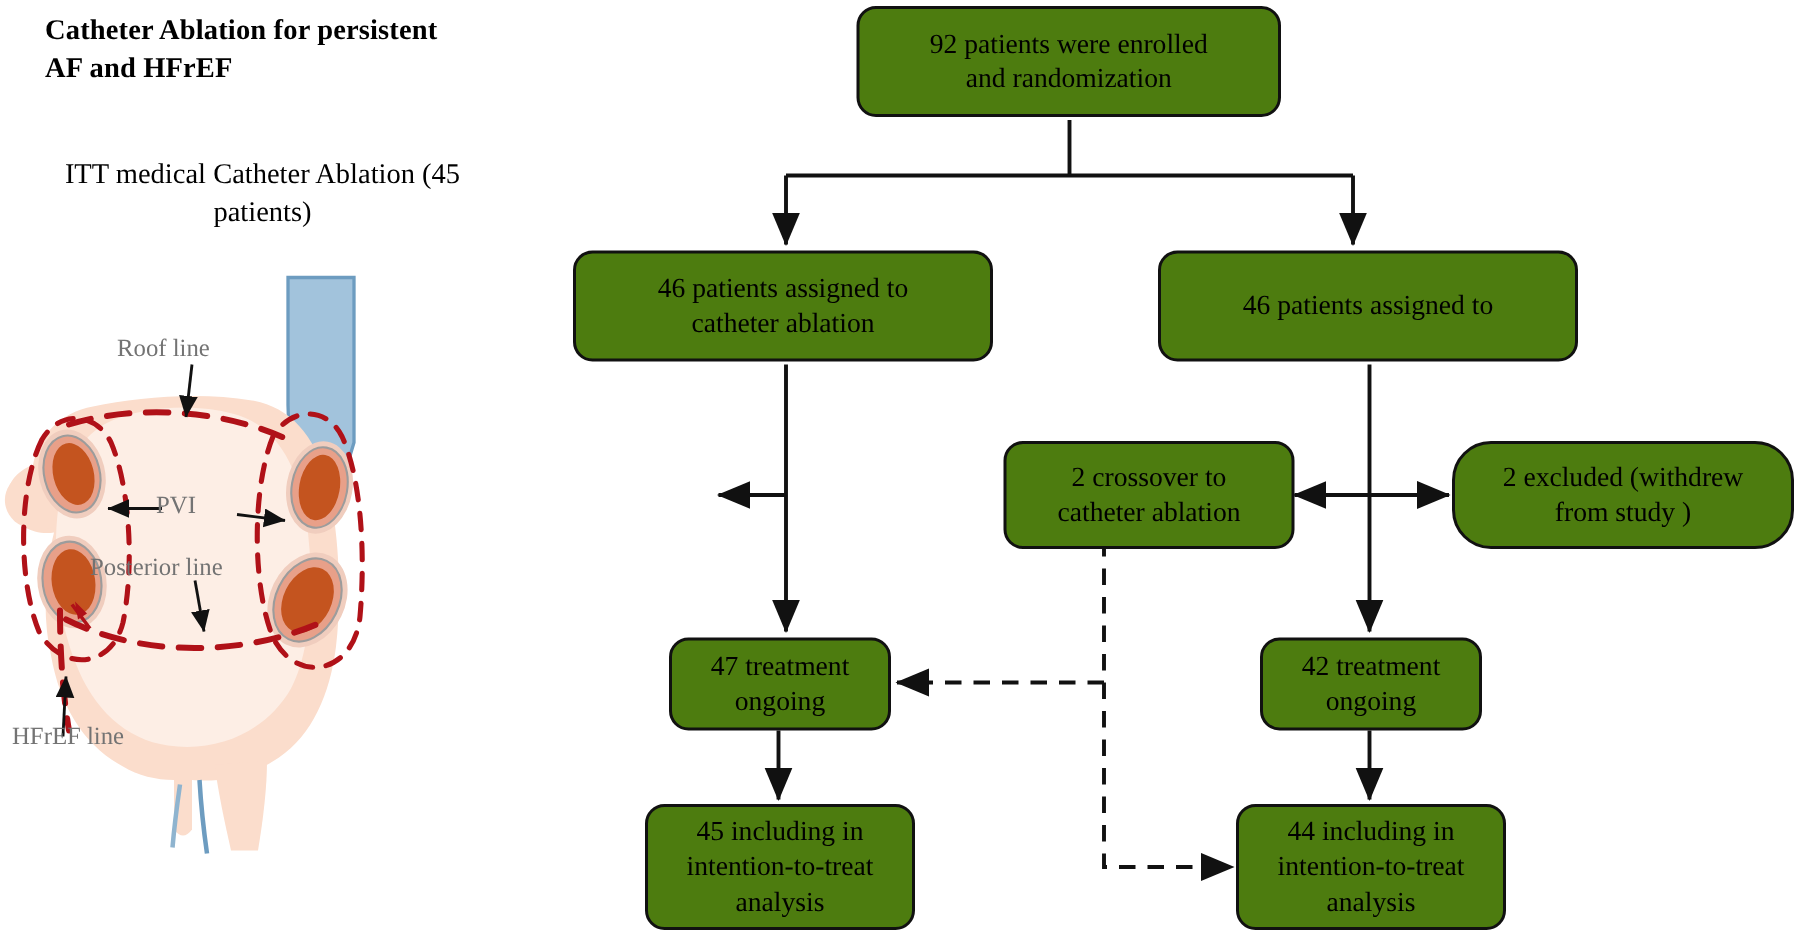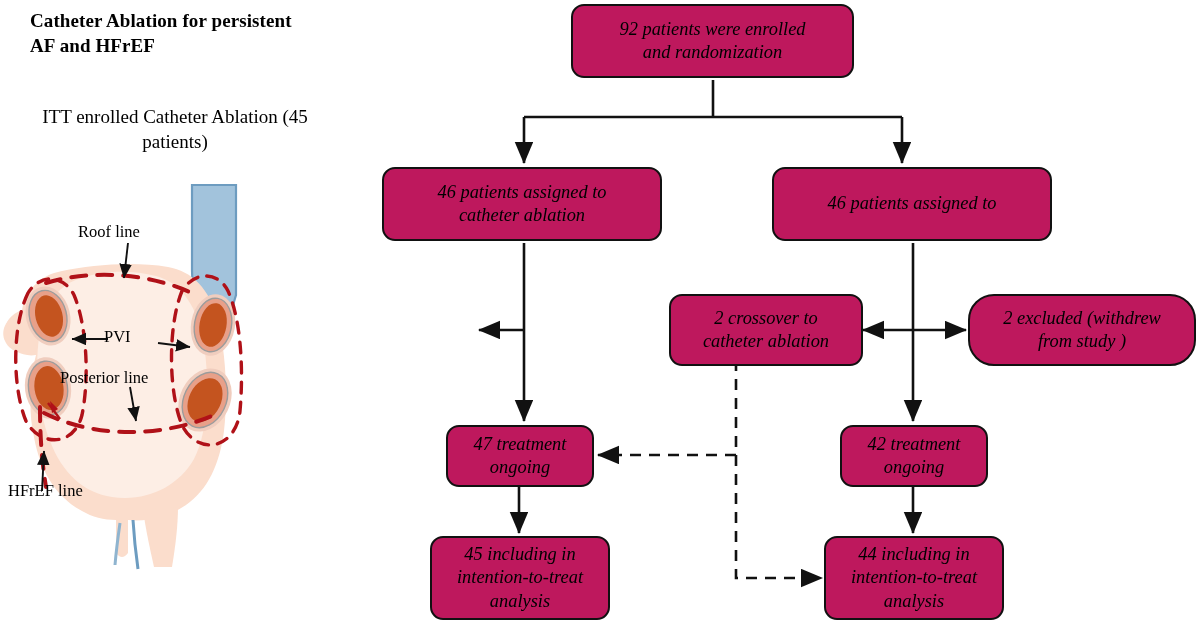--- a/index.html
+++ b/index.html
@@ -31,59 +31,58 @@
     line-height:1.33;
     color:#000;
   }
 
   .illus{position:absolute;left:0;top:175px;width:300px;height:449px;}
   .illus svg{display:block;}
 
   .ilabel{
     position:absolute;
     font-size:16.5px;
-    color:#000000;
+    color:#737373;
     white-space:nowrap;
     font-family:"Liberation Serif","DejaVu Serif",serif;
   }
 
   
   .fc{position:absolute;left:0;top:0;width:1200px;height:624px;}
   .fcsvg{position:absolute;left:0;top:0;}
 
   .node{
     position:absolute;
     box-sizing:border-box;
     border:2.1px solid #111;
     border-radius:13px;
-    background:#be185d;
+    background:#4d7c0f;
     display:flex;
     align-items:center;
     justify-content:center;
     text-align:center;
     font-size:18.4px;
     line-height:1.26;
     color:#000;
     padding:2px 22px;
-    font-style:italic;
   }
   .node span{display:block;}
 </style>
 </head>
 <body>
 
 <div id="root">
 
   <div class="panel-title">
     <span>Catheter Ablation for</span>
     <span>persistent AF and HFrEF</span>
   </div>
 
   <div class="panel-sub">
-    <span>ITT enrolled</span>
+    <span>ITT medical</span>
     <span>Catheter Ablation</span>
     <span>(45 patients)</span>
   </div>
 
   <div class="illus">
     <svg width="300" height="449" viewBox="0 0 300 449" xmlns="http://www.w3.org/2000/svg">
 
       <path d="M192 10 L192 95 Q192 122 206 133 Q216 141 230 140 L236 120 L236 10 Z" fill="#a2c3dc" stroke="#6d9cc0" stroke-width="2.2"></path>
 
       <path d="M62 96

